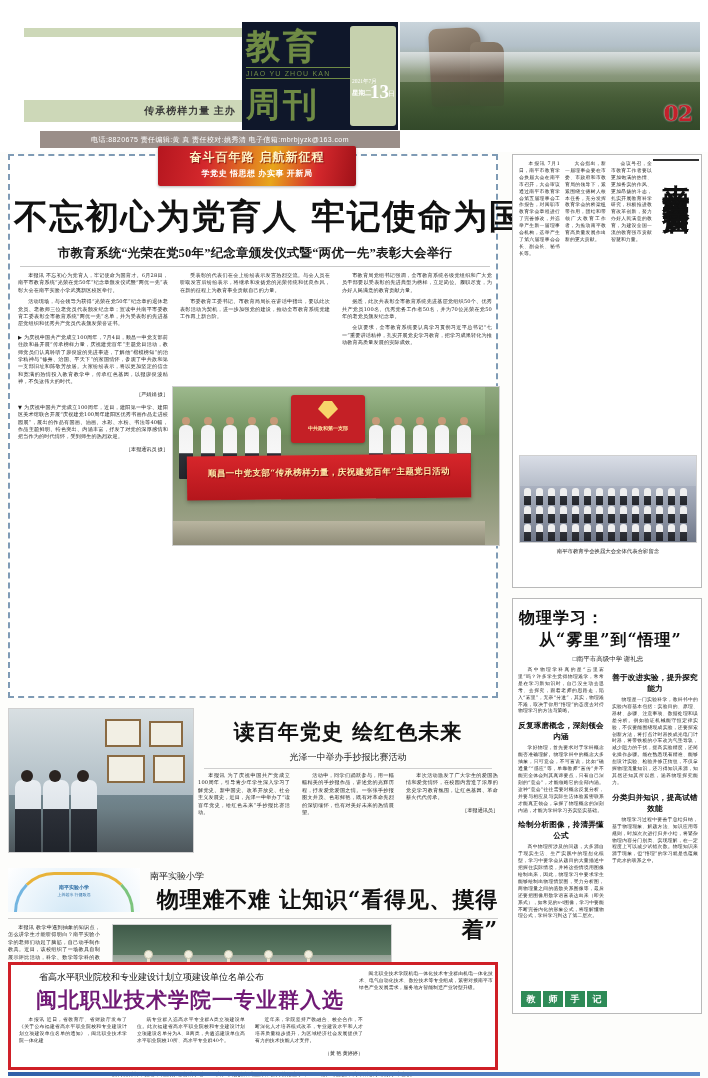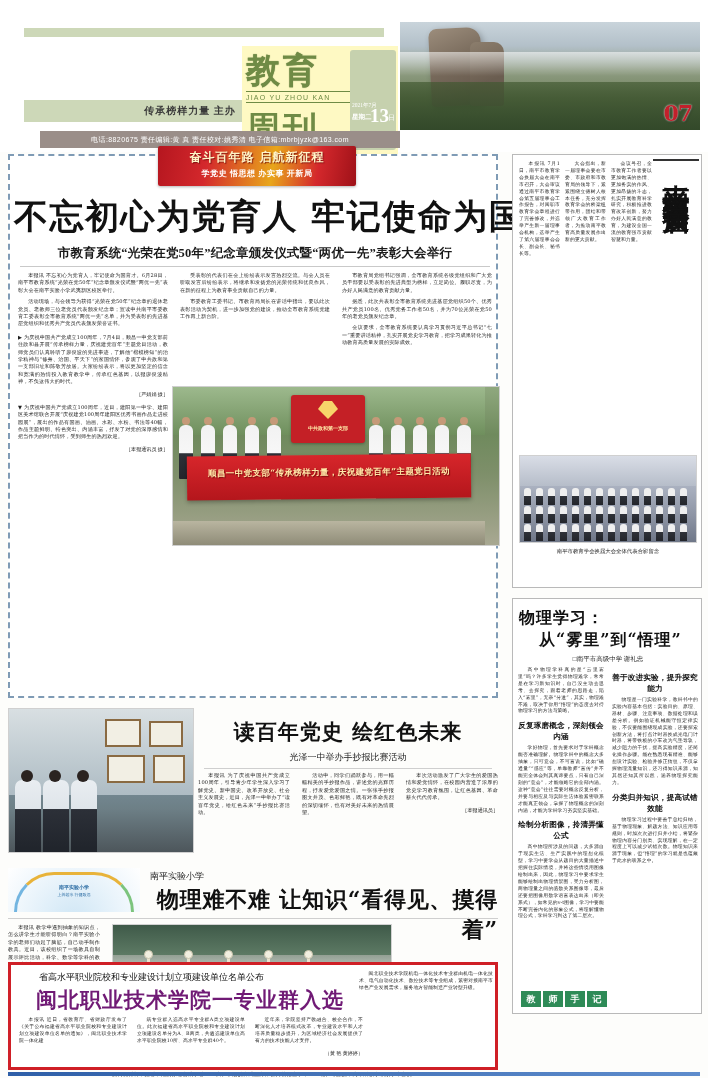--- a/index.html
+++ b/index.html
@@ -27,22 +27,21 @@
     text-align:center; white-space:nowrap;
     text-shadow: 1px 1px 0 rgba(150,20,25,.35);
   }
   .mast-sub {
     position:absolute; left:60px; top:80px; width:240px; height:18px;
     font-size:10px; font-weight:700; color:#3a3a3a; letter-spacing:1px;
     text-align:center; line-height:18px;
   }
   .jiaoyu-box {
     position:absolute; left:242px; top:22px; width:156px; height:108px;
-    background:#fef9c3;
-    margin-top:24px;
+    background:#0f172a;
   }
   .jy-big {
     position:absolute; left:4px; top:2px; width:100px; height:44px;
     color:#6f8b45; font-weight:700; font-size:34px; letter-spacing:3px;
     line-height:44px; font-family:"DejaVu Serif", serif;
     text-shadow: 0 0 1px #5d7739;
   }
   .jy-pinyin {
     position:absolute; left:4px; top:45px; width:110px; height:12px;
     font-size:7px; color:#6f8b45; letter-spacing:1.2px; line-height:12px;
@@ -376,21 +375,21 @@
         <div class="dt-day">13</div>
         <div class="dt-ri">日</div>
       </div>
     </div>
 
     <div class="hero-photo">
       <div class="rock"></div>
       <div class="rock2"></div>
       <div class="mist"></div>
       <div class="trees"></div>
-      <div class="pagenum">07</div>
+      <div class="pagenum">02</div>
     </div>
 
     <div class="infobar">电话:8820675    责任编辑:黄 真    责任校对:姚秀清    电子信箱:mbrbjyzk@163.com</div>
   </div>
 
   <div class="body-area">
 
     <div class="lead-box">
 
       <div class="ribbon">

